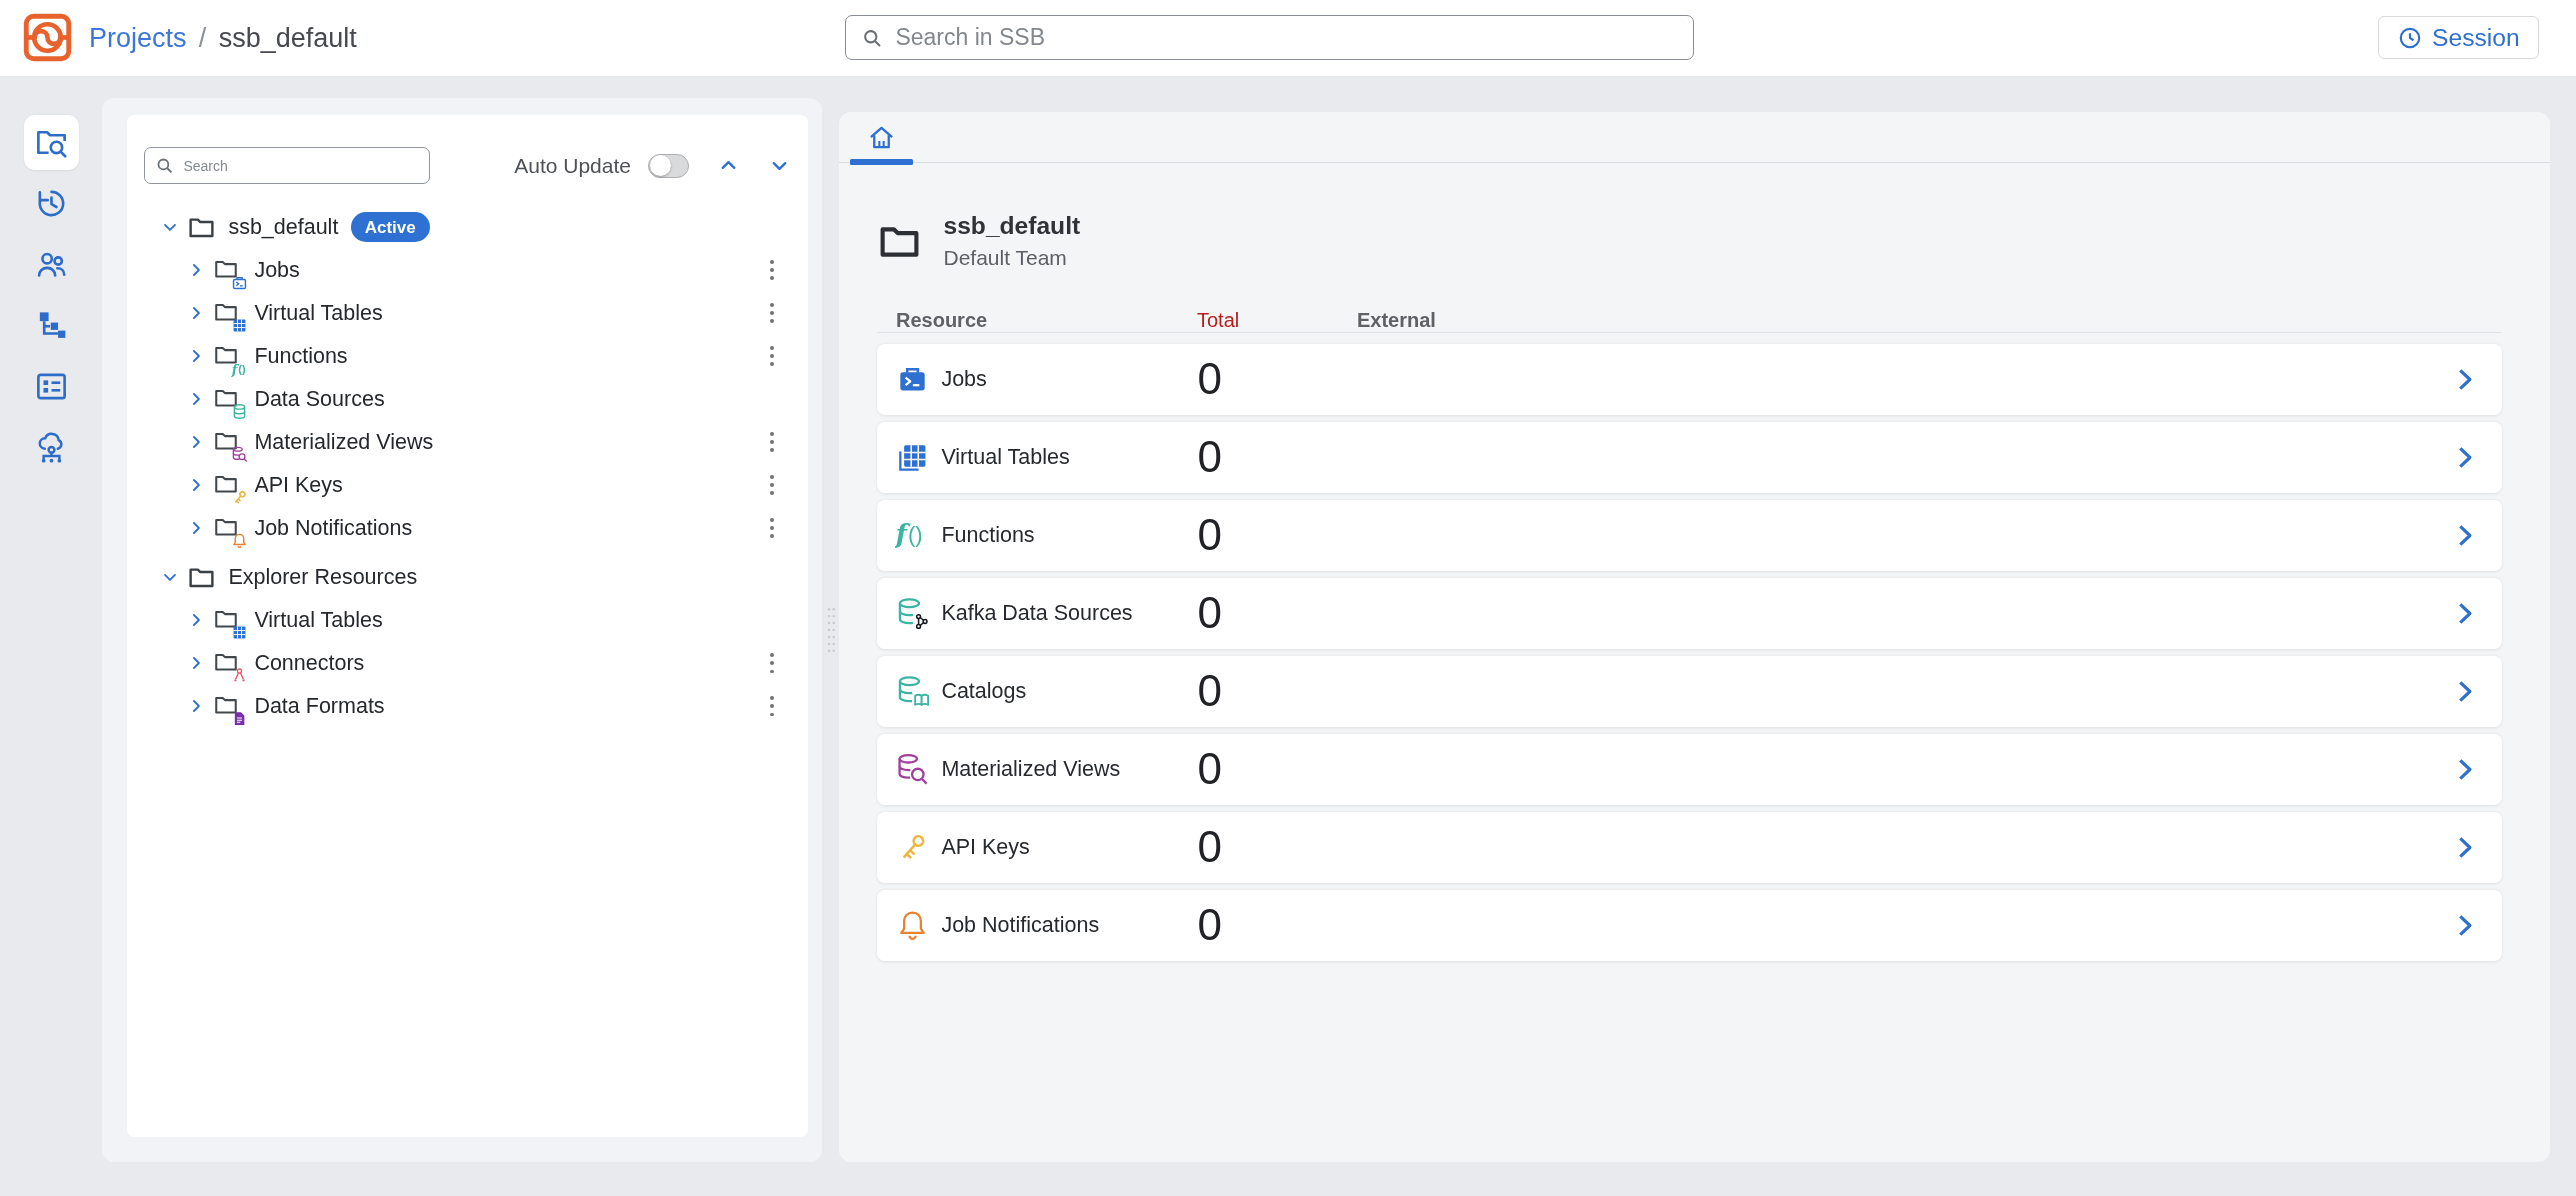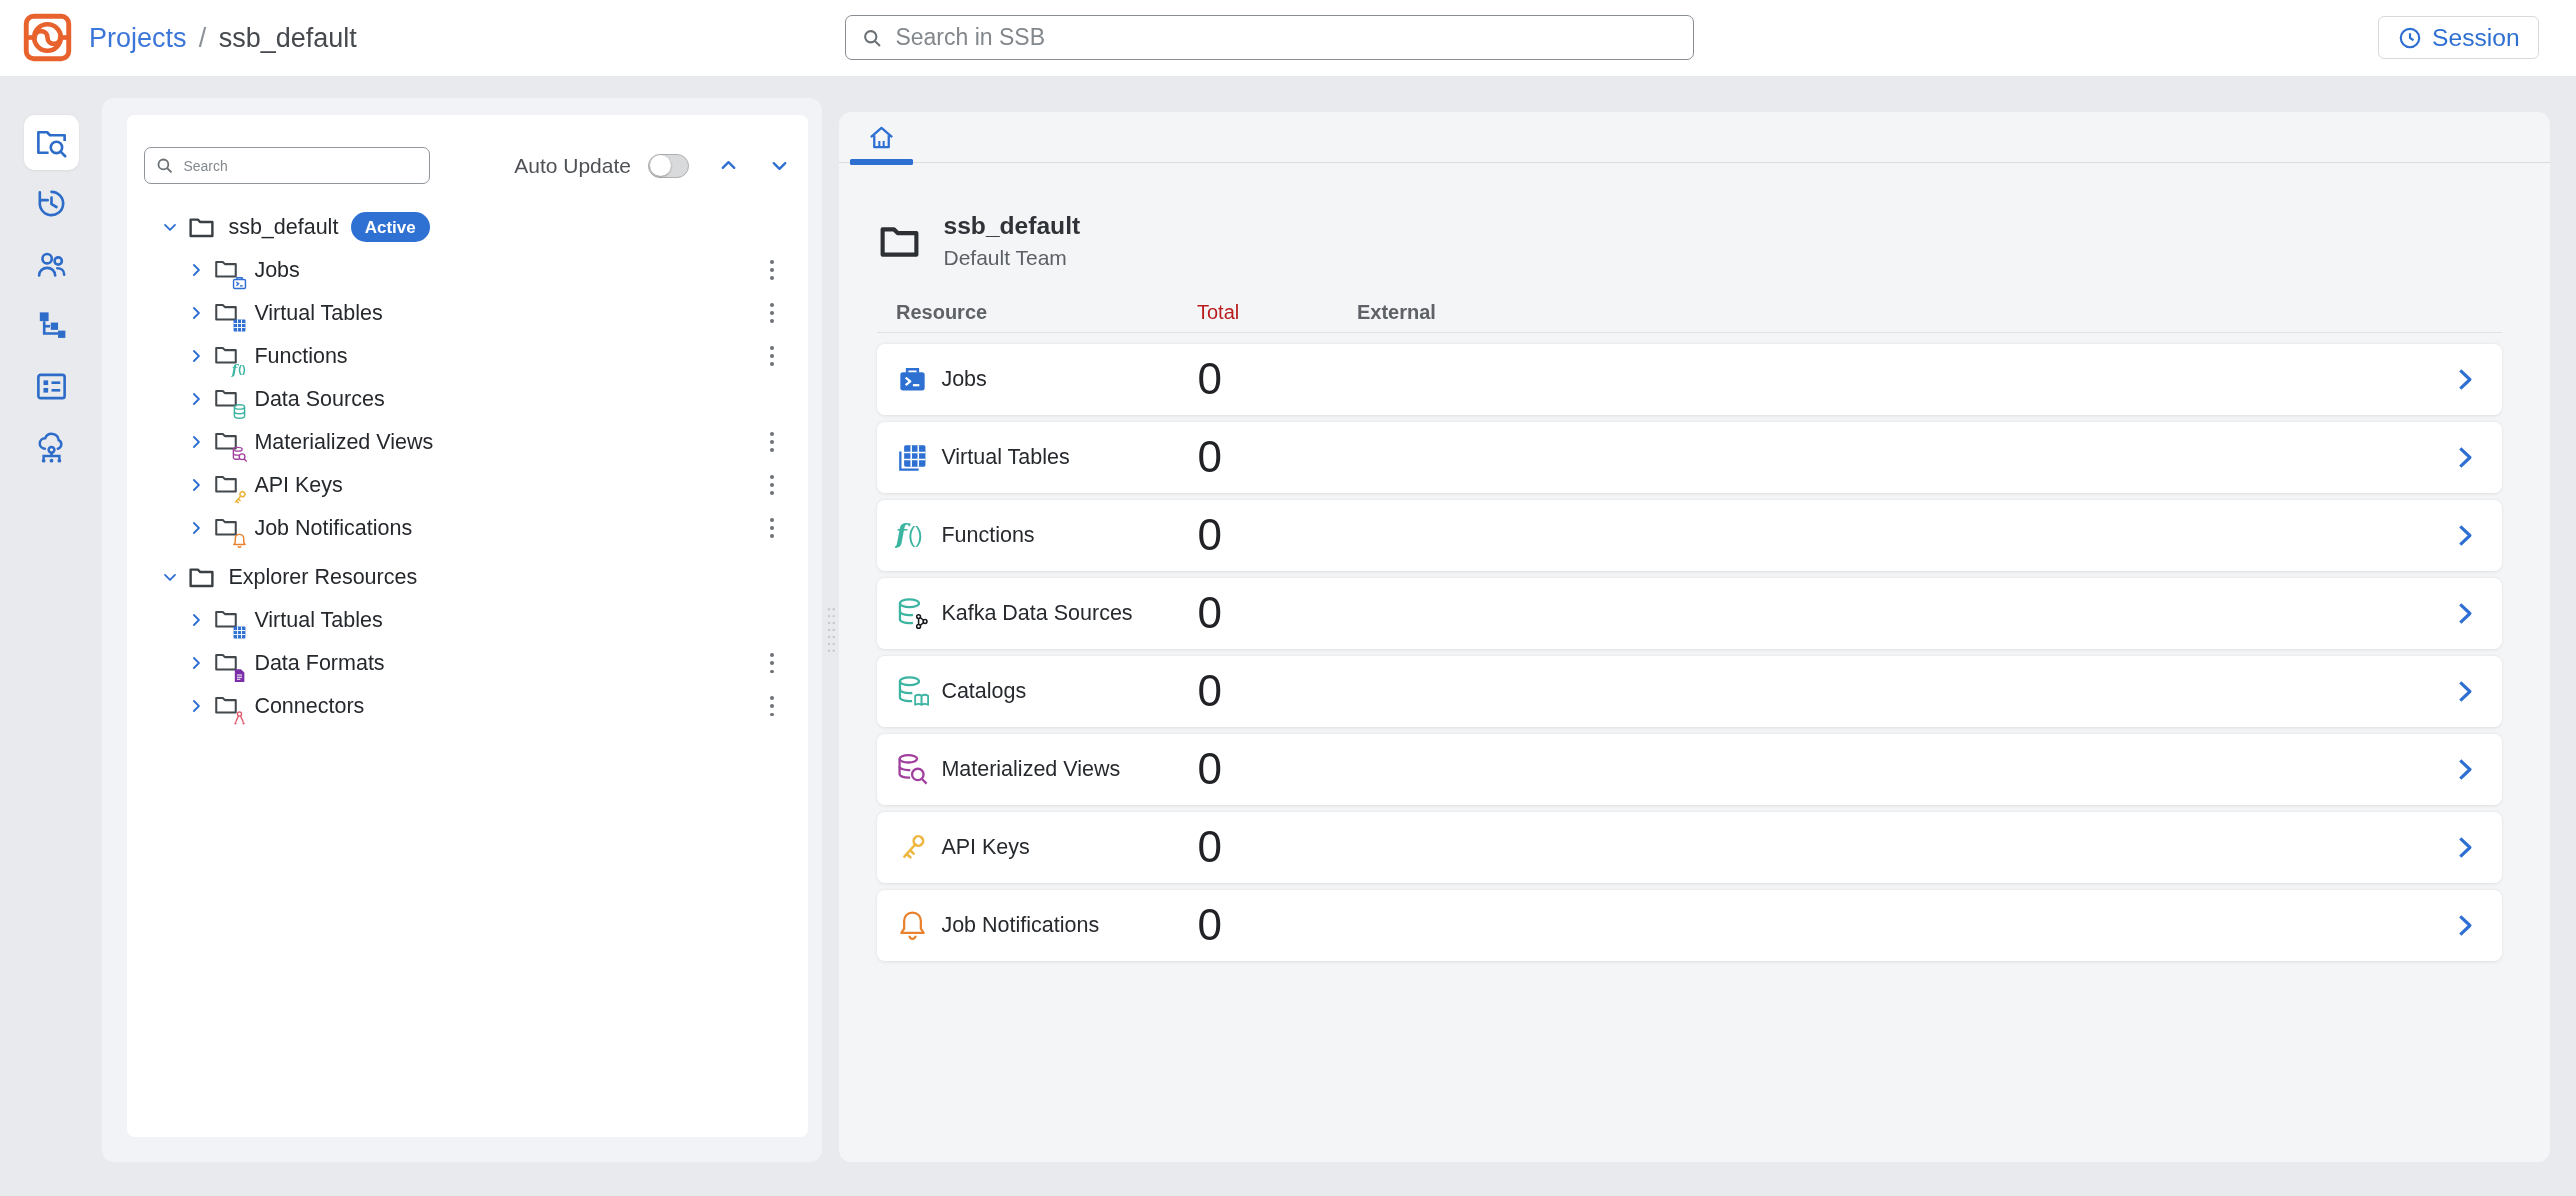--- a/index.html
+++ b/index.html
@@ -135,21 +135,21 @@
   .tab.active::after {
     content:''; position:absolute; left:0; right:0; bottom:-1.5px; height:5.4px;
     background:#2e6fd2; border-radius:1.5px;
   }
   .main-content { position:absolute; left:0; right:0; top:51px; bottom:0; padding:0 48px 0 38px; }
   .page-header { margin-top:49px; display:flex; align-items:center; gap:21.5px; }
   .page-header .titles .t1 { font-size:24.6px; color:#2f3236; font-weight:bold; }
   .page-header .titles .t2 { font-size:21px; color:#5c6065; margin-top:6.1px; }
 
   .table-header {
-    margin-top:31px; height:32px; display:flex; align-items:flex-start;
+    margin-top:31px; height:32px; display:flex; align-items:flex-end;
     padding-left:19px; border-bottom:0.8px solid #e0e2e5; margin-bottom:10.8px;
   }
   .table-header .h-resource { width:301px; font-size:20px; font-weight:bold; color:#5e6267; }
   .table-header .h-total    { width:160px; font-size:20px; font-weight:normal; color:#b91c1c; }
   .table-header .h-details  { flex:1;      font-size:20px; font-weight:bold; color:#5e6267; }
 
   .card {
     height:71px; background:#fff; border-radius:7.7px; margin-bottom:7px;
     box-shadow:0 0.8px 3.1px rgba(0,0,0,.09);
     display:flex; align-items:center; padding:0 23px 0 18.4px; cursor:pointer;
@@ -528,53 +528,53 @@
           <svg width="20" height="20" viewBox="0 0 24 24" fill="none" stroke="currentColor" stroke-width="2.2" stroke-linecap="round" stroke-linejoin="round">
               <path d="M9.5 6l6 6-6 6"></path>
             </svg>
         </span>
         <span class="tfolder">
           <svg width="26" height="26" viewBox="0 0 24 24" fill="none" stroke="#43484d" stroke-width="1.9" stroke-linejoin="round">
               <path d="M3 5.5h6l2 2h10V19H3z"></path>
             </svg>
           <span class="badge-ico">
               <svg width="17" height="17" viewBox="0 0 20 20">
-            <path d="M4.5 2.5h7.2l4 4V17.5H4.5z" fill="#7a2ea8"></path>
-            <path d="M7 9.5h6M7 12h6M7 14.5h4" stroke="#fff" stroke-width="1.2"></path>
-          </svg>
-            </span>
-        </span>
-        <span class="tlabel">Data Formats</span>
-        <span class="kebab">
-            <i></i>
-            <i></i>
-            <i></i>
-          </span>
-      </div>
-
-      <div class="trow lvl1">
-        <span class="twisty">
-          <svg width="20" height="20" viewBox="0 0 24 24" fill="none" stroke="currentColor" stroke-width="2.2" stroke-linecap="round" stroke-linejoin="round">
-              <path d="M9.5 6l6 6-6 6"></path>
-            </svg>
-        </span>
-        <span class="tfolder">
-          <svg width="26" height="26" viewBox="0 0 24 24" fill="none" stroke="#43484d" stroke-width="1.9" stroke-linejoin="round">
-              <path d="M3 5.5h6l2 2h10V19H3z"></path>
-            </svg>
-          <span class="badge-ico">
-              <svg width="17" height="17" viewBox="0 0 20 20">
             <circle cx="10" cy="4.8" r="2.4" fill="none" stroke="#e05c6e" stroke-width="1.6"></circle>
             <path d="M8.8 6.9L5.5 14.4M11.2 6.9l3.3 7.5" stroke="#e05c6e" stroke-width="1.6"></path>
             <circle cx="5.2" cy="15.8" r="1.3" fill="#e05c6e"></circle>
             <circle cx="14.8" cy="15.8" r="1.3" fill="#e05c6e"></circle>
           </svg>
             </span>
         </span>
         <span class="tlabel">Connectors</span>
+        <span class="kebab">
+            <i></i>
+            <i></i>
+            <i></i>
+          </span>
+      </div>
+
+      <div class="trow lvl1">
+        <span class="twisty">
+          <svg width="20" height="20" viewBox="0 0 24 24" fill="none" stroke="currentColor" stroke-width="2.2" stroke-linecap="round" stroke-linejoin="round">
+              <path d="M9.5 6l6 6-6 6"></path>
+            </svg>
+        </span>
+        <span class="tfolder">
+          <svg width="26" height="26" viewBox="0 0 24 24" fill="none" stroke="#43484d" stroke-width="1.9" stroke-linejoin="round">
+              <path d="M3 5.5h6l2 2h10V19H3z"></path>
+            </svg>
+          <span class="badge-ico">
+              <svg width="17" height="17" viewBox="0 0 20 20">
+            <path d="M4.5 2.5h7.2l4 4V17.5H4.5z" fill="#7a2ea8"></path>
+            <path d="M7 9.5h6M7 12h6M7 14.5h4" stroke="#fff" stroke-width="1.2"></path>
+          </svg>
+            </span>
+        </span>
+        <span class="tlabel">Data Formats</span>
         <span class="kebab">
             <i></i>
             <i></i>
             <i></i>
           </span>
       </div>
 
     </div>
   </div>
 </section>

